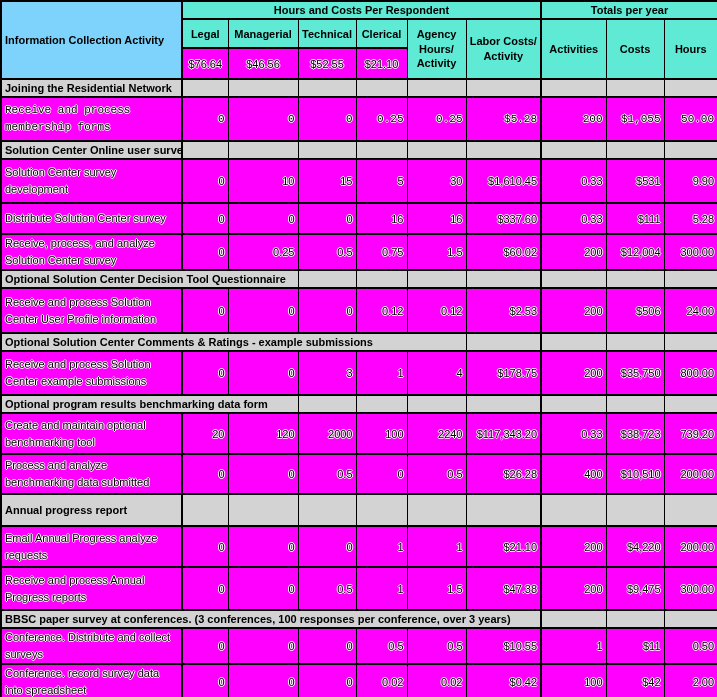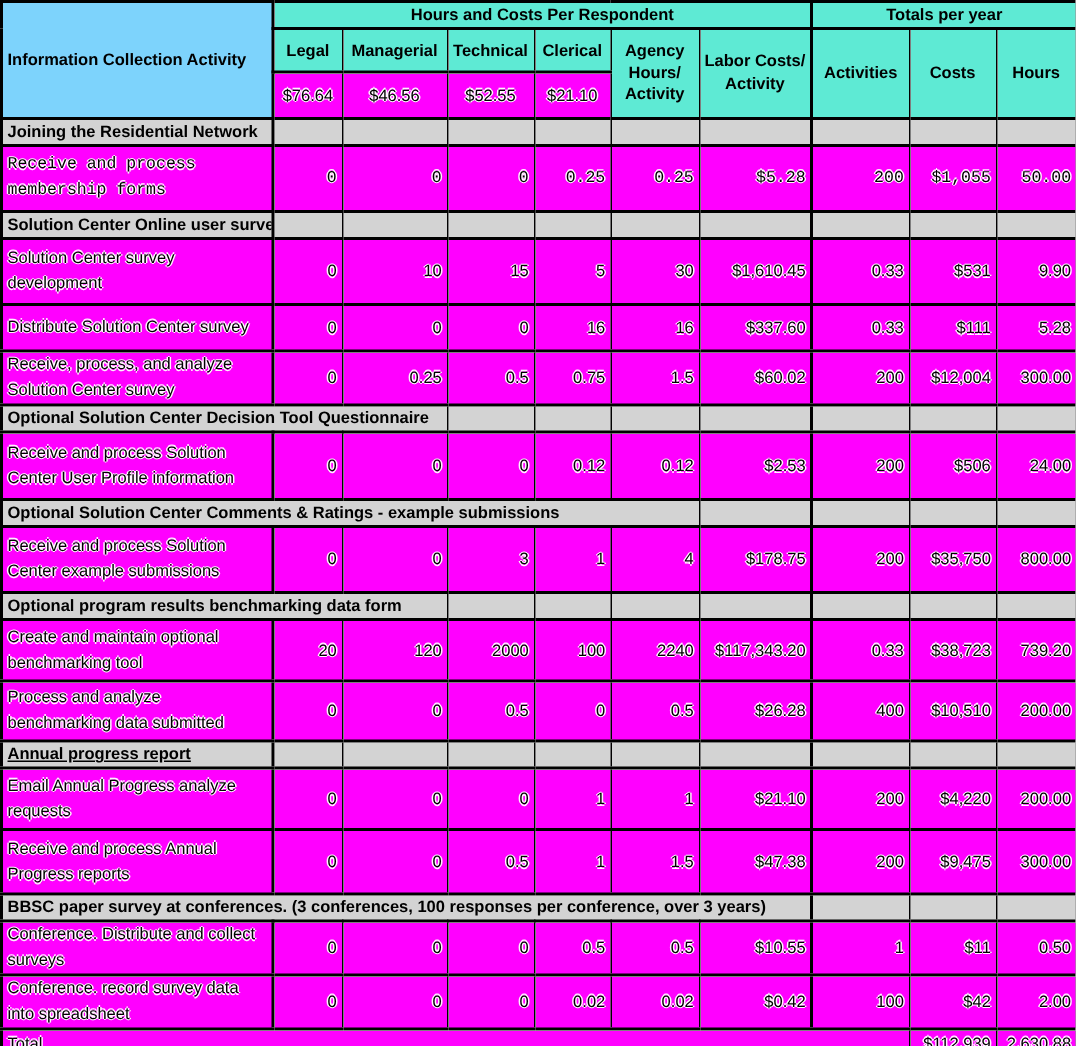--- a/index.html
+++ b/index.html
@@ -223,21 +223,21 @@
         <td class="hl num bl2">0</td>
         <td class="hl num">0</td>
         <td class="hl num">0.5</td>
         <td class="hl num">0</td>
         <td class="hl num">0.5</td>
         <td class="hl num">$26.28</td>
         <td class="hl num bl2">400</td>
         <td class="hl num">$10,510</td>
         <td class="hl num">200.00</td>
       </tr>
-      <tr style="height: 18px; text-decoration: underline;">
+      <tr style="height: 32px;">
         <td class="sec">Annual progress report</td>
         <td class="sec bl2"></td>
         <td class="sec"></td>
         <td class="sec"></td>
         <td class="sec"></td>
         <td class="sec"></td>
         <td class="sec"></td>
         <td class="sec bl2"></td>
         <td class="sec"></td>
         <td class="sec"></td>

